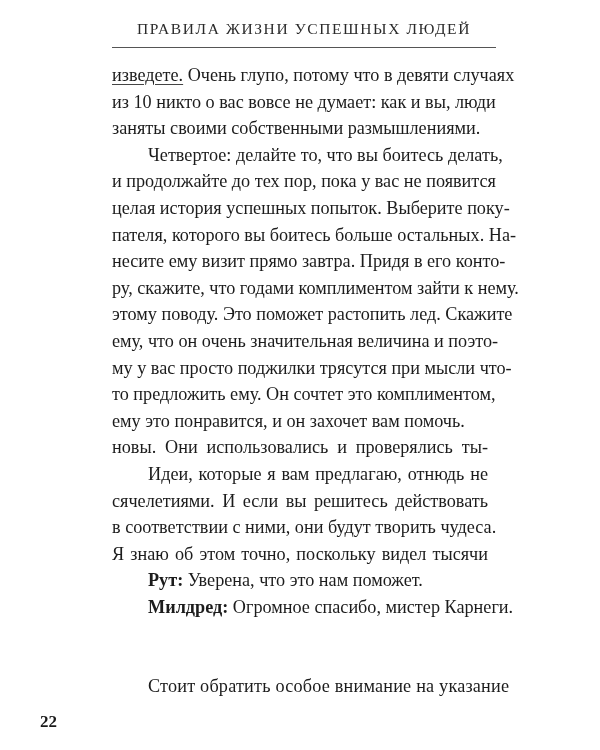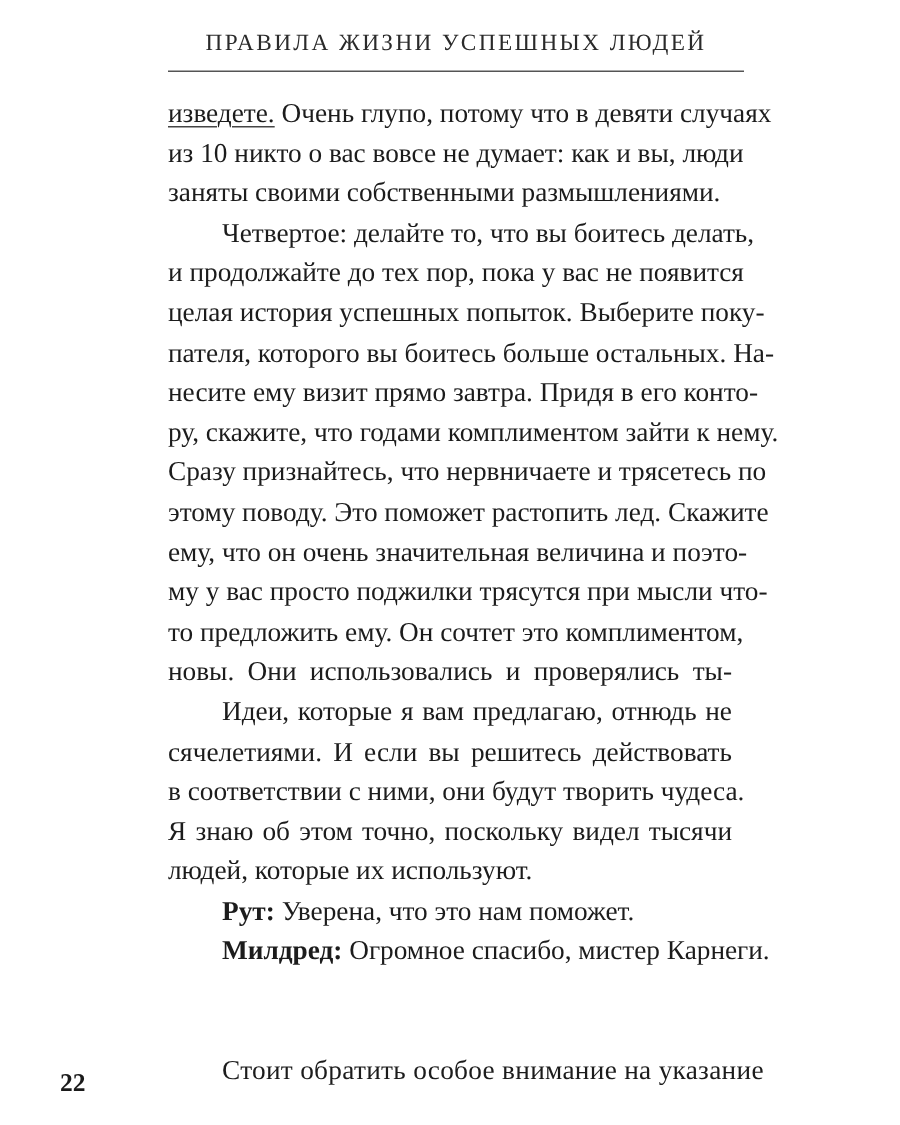--- a/index.html
+++ b/index.html
@@ -109,34 +109,33 @@
       <span class="line last">заняты своими собственными размышлениями.</span>
     </div>
 
     <div>
       <span class="line indent">Четвертое: делайте то, что вы боитесь делать,</span>
       <span class="line">и продолжайте до тех пор, пока у вас не появится</span>
       <span class="line">целая история успешных попыток. Выберите поку-</span>
       <span class="line">пателя, которого вы боитесь больше остальных. На-</span>
       <span class="line">несите ему визит прямо завтра. Придя в его конто-</span>
       <span class="line">ру, скажите, что годами комплиментом зайти к нему.</span>
-      <span class="line">Сразу признайтесь, что нервничаете и трясетесь по</span>
       <span class="line">этому поводу. Это поможет растопить лед. Скажите</span>
       <span class="line">ему, что он очень значительная величина и поэто-</span>
       <span class="line">му у вас просто поджилки трясутся при мысли что-</span>
       <span class="line">то предложить ему. Он сочтет это комплиментом,</span>
+      <span class="line last">ему это понравится, и он захочет вам помочь.</span>
     </div>
 
     <div>
       <span class="line">новы. Они использовались и проверялись ты-</span>
       <span class="line indent">Идеи, которые я вам предлагаю, отнюдь не</span>
       <span class="line">сячелетиями. И если вы решитесь действовать</span>
       <span class="line">в соответствии с ними, они будут творить чудеса.</span>
       <span class="line">Я знаю об этом точно, поскольку видел тысячи</span>
-      <span class="line last">людей, которые их используют.</span>
     </div>
 
     <div>
       <span class="line last indent"><span class="speaker">Рут:</span><span> Уверена, что это нам поможет.</span></span>
       <span class="line last indent"><span class="speaker">Милдред:</span><span> Огромное спасибо, мистер Карнеги.</span></span>
     </div>
 
     <span class="gap"></span>
 
     <div class="tail">

